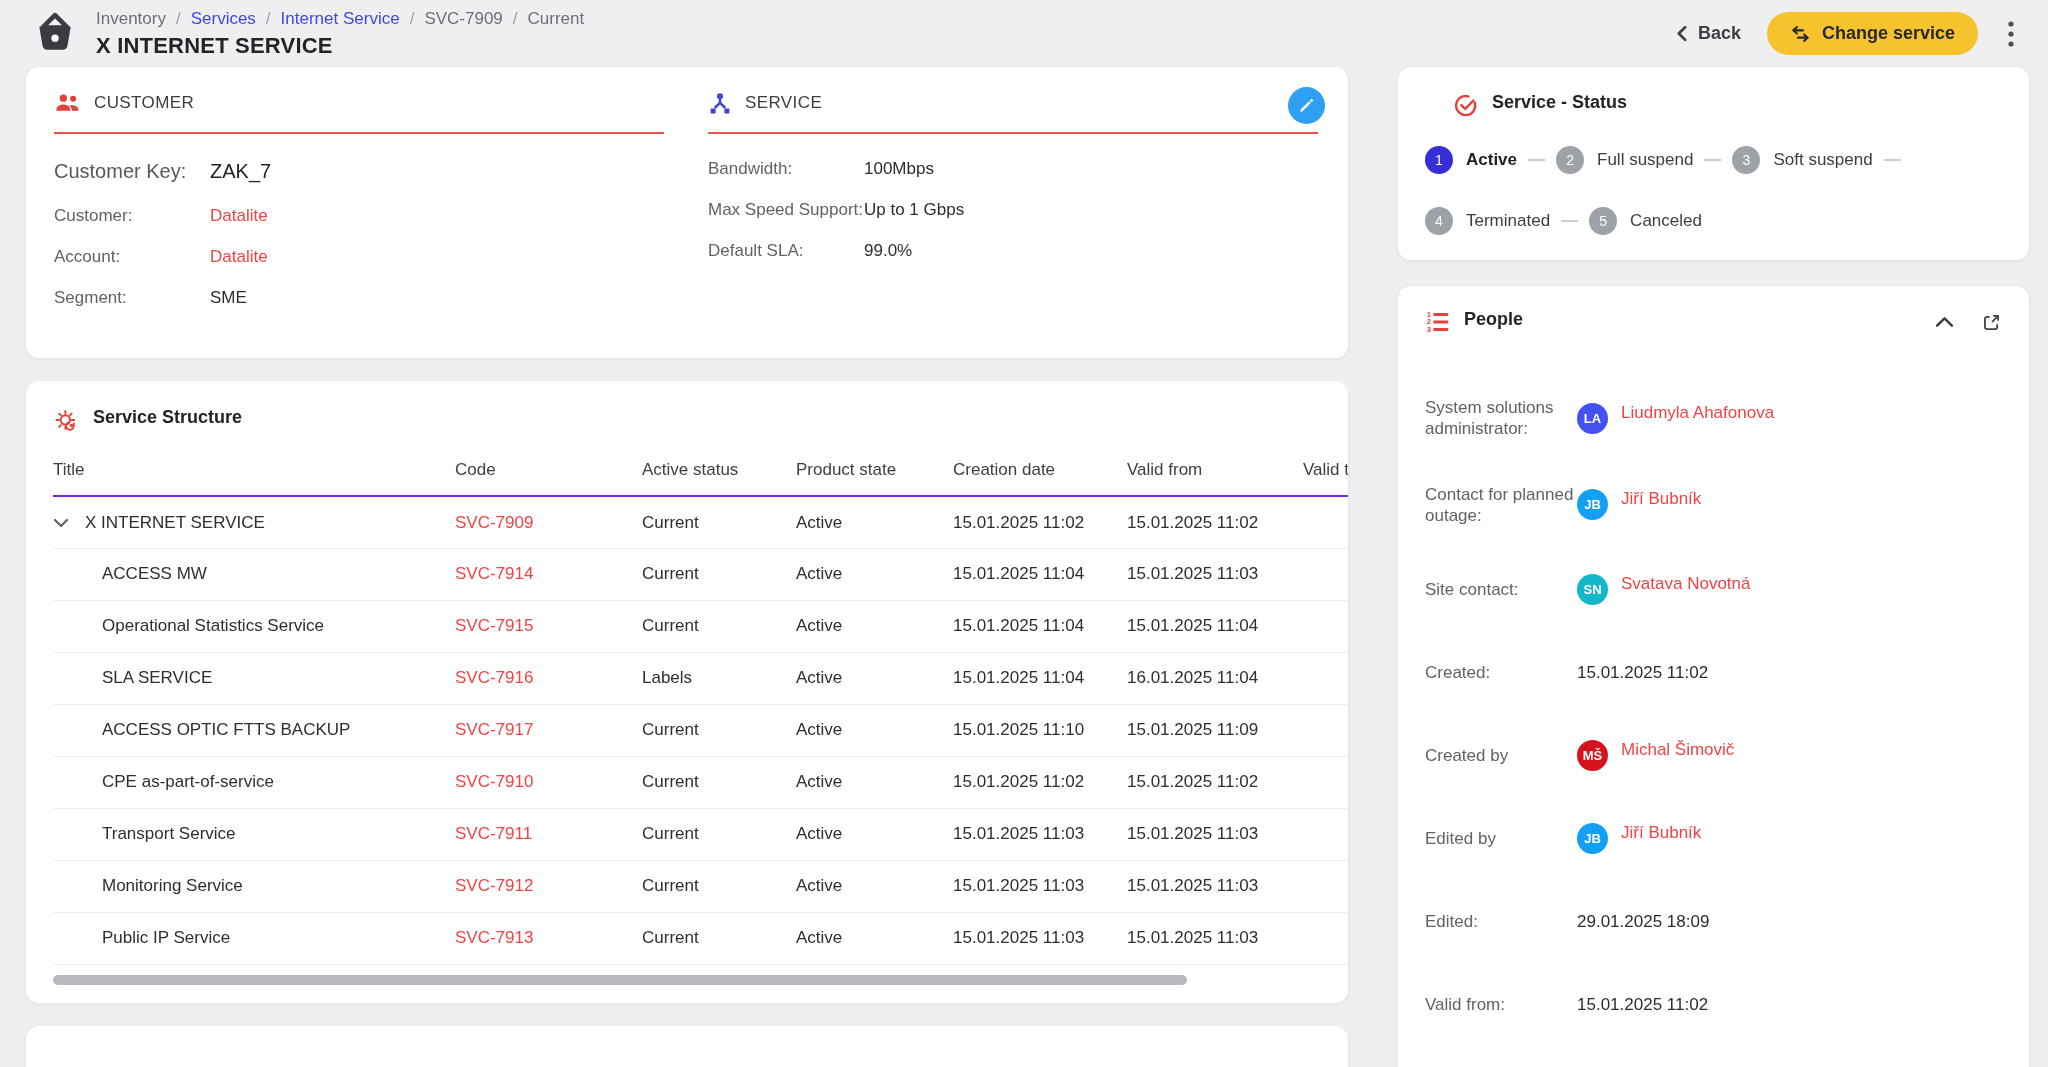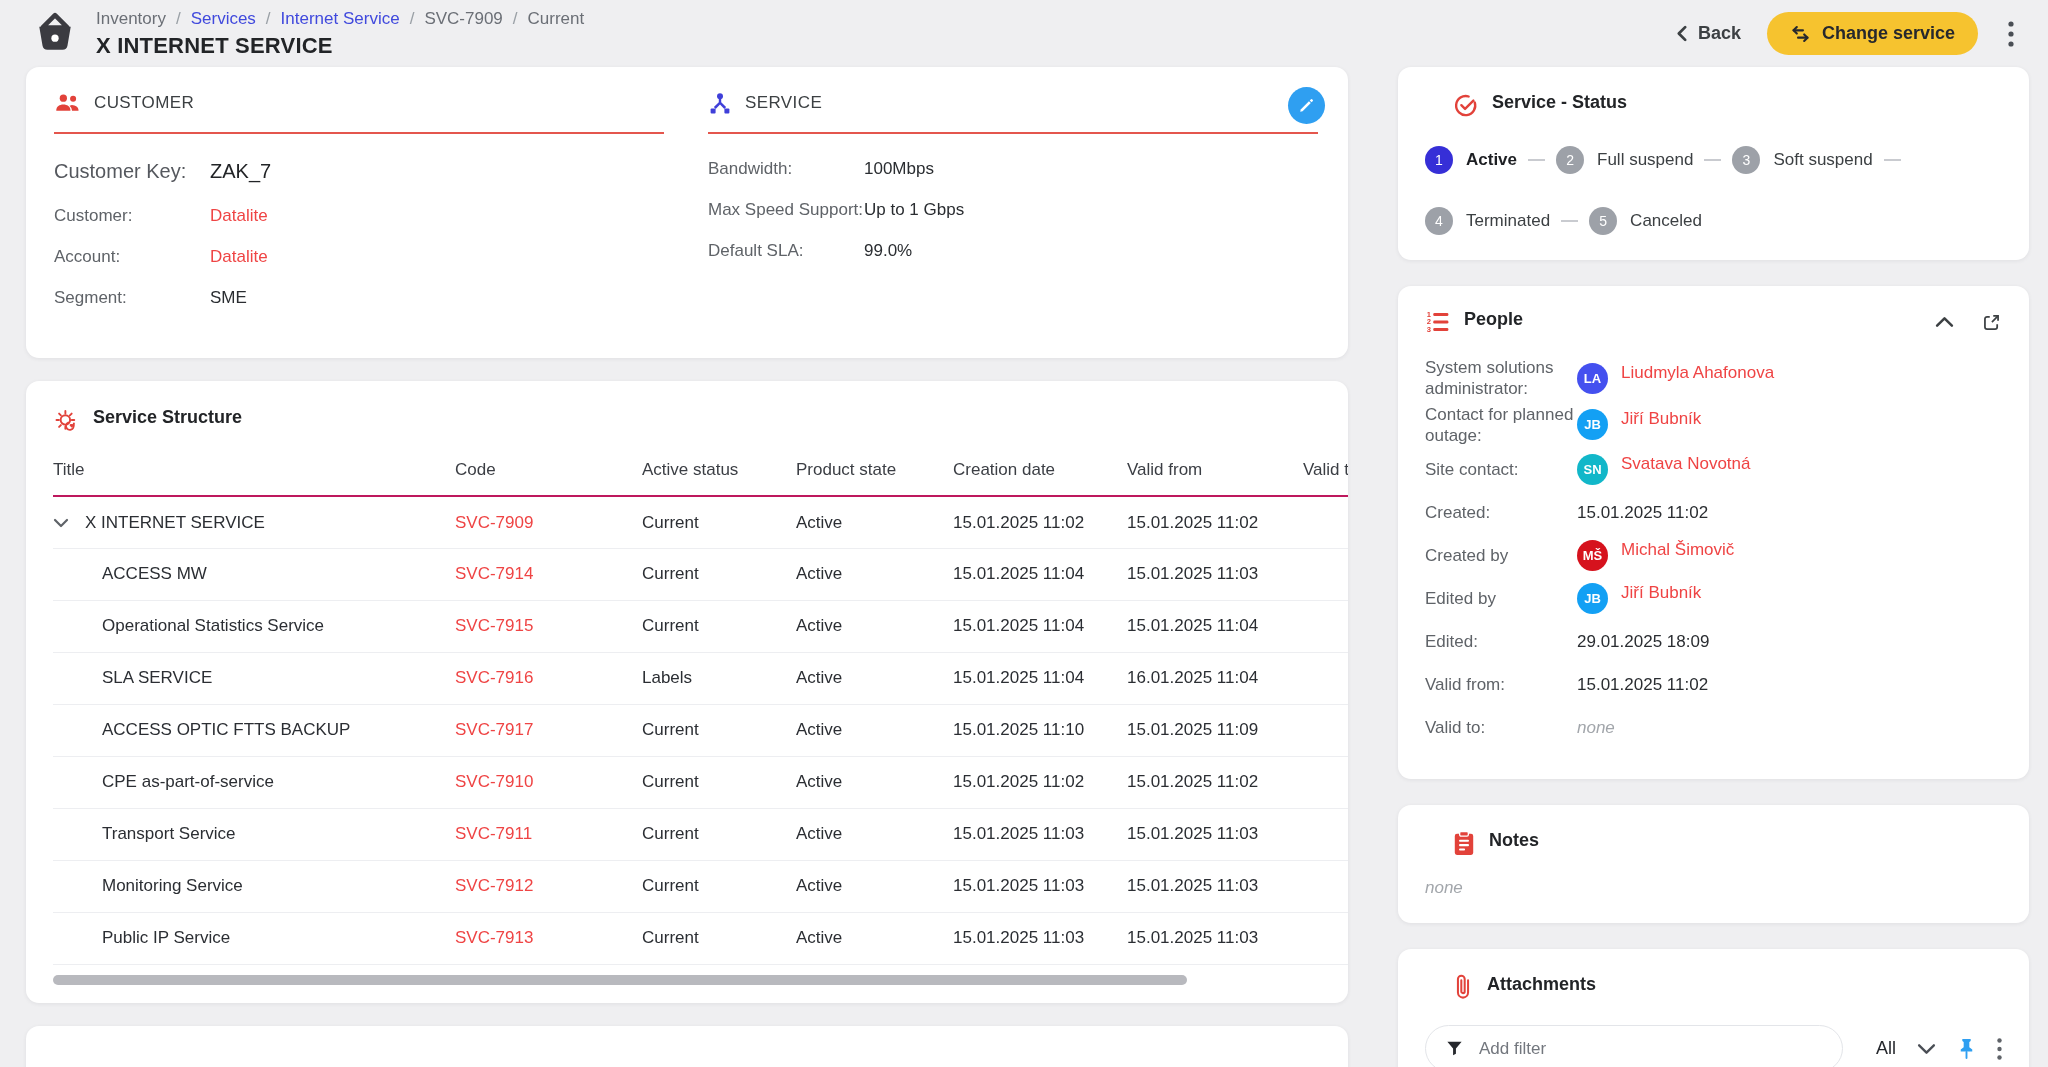--- a/index.html
+++ b/index.html
@@ -38,21 +38,21 @@
   .field-row.big { margin-bottom:21px; }
   .field-row.big .field-label { font-size:20px; color:#55585e; }
   .field-row.big .field-value { font-size:20px; color:#222427; }
   .badge { display:inline-block; background:#ececee; color:#a9abb0; font-size:15px; font-weight:bold; letter-spacing:.5px; border-radius:17px; padding:7px 18px; }
   .edit-fab { position:absolute; top:20px; right:23px; width:37px; height:37px; border-radius:50%; background:#2f9ff1; border:none; display:flex; align-items:center; justify-content:center; cursor:pointer; }
 
   
   .structure-card { padding:26px 0 18px; overflow:hidden; min-height:608px; }
   .card-heading { display:flex; align-items:flex-start; gap:13px; font-size:18px; font-weight:bold; color:#222427; padding:0 27px; }
   .structure-table { border-collapse:collapse; table-layout:fixed; margin:16px 0 0 27px; width:1400px; }
-  .structure-table th { font-size:17px; font-weight:normal; color:#3b3e44; text-align:left; padding:10px 8px 15px 0; border-bottom:2px solid #be185d; }
+  .structure-table th { font-size:17px; font-weight:normal; color:#3b3e44; text-align:left; padding:10px 8px 15px 0; border-bottom:2px solid #6d28d9; }
   .structure-table td { font-size:17px; color:#2b2e33; height:52px; border-bottom:1px solid #edeef1; padding:0 8px 0 0; white-space:nowrap; overflow:hidden; }
   .col-title { width:402px; } .col-code { width:187px; } .col-active { width:154px; }
   .col-product { width:157px; } .col-creation { width:174px; } .col-validfrom { width:176px; } .col-validto { width:150px; }
   .title-wrap { display:flex; align-items:center; gap:16px; }
   .title-wrap.child { padding-left:49px; }
   .chev-btn { background:none; border:none; cursor:pointer; display:flex; padding:0; }
   .hscroll { position:relative; height:10px; margin:10px 26px 0 27px; border-radius:6px; }
   .hscroll-thumb { position:absolute; left:0; top:0; height:10px; width:1134px; border-radius:6px; background:#b8b9be; cursor:pointer; }
 
   
@@ -68,21 +68,21 @@
   .step.active .step-label { font-weight:bold; color:#1d1f23; }
   .step-connector { width:17px; border-top:2px solid #c9cbd0; margin:0 11px; }
 
   
   .people-card { padding:23px 27px 30px; min-height:484px; }
   .people-head { display:flex; align-items:center; }
   .people-head .card-heading { padding:0; }
   .head-actions { margin-left:auto; display:flex; align-items:center; gap:27px; }
   .icon-btn { background:none; border:none; cursor:pointer; display:flex; padding:0; }
   .p-rows { margin-top:20px; display:flex; flex-direction:column; }
-  .p-row { display:flex; align-items:center; min-height:43px; font-size:17px; padding:2px 0; }
+  .p-row { display:flex; align-items:center; min-height:43px; font-size:17px; padding:2px 0;margin-top:40px; }
   .p-label { width:152px; flex-shrink:0; color:#5f6368; line-height:1.25; }
   .p-value { display:flex; color:#2a2d31; }
   .avatar { width:31px; height:31px; border-radius:50%; color:#fff; font-size:13px; font-weight:bold; display:flex; align-items:center; justify-content:center; margin-right:13px; flex-shrink:0; }
   .muted { color:#a2a6ab; font-style:italic; }
 
   
   .notes-card { padding:25px 27px; min-height:118px; }
   .notes-content { margin-top:22px; font-size:17px; }
   .attach-card { padding:25px 27px; min-height:240px; }
   .filter-row { display:flex; align-items:center; margin-top:24px; gap:21px; }

